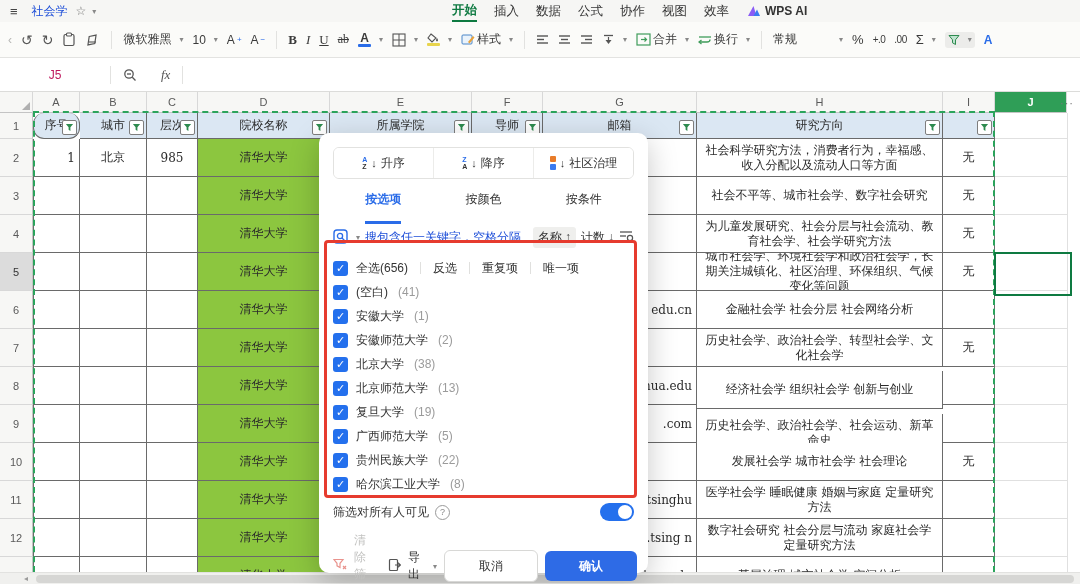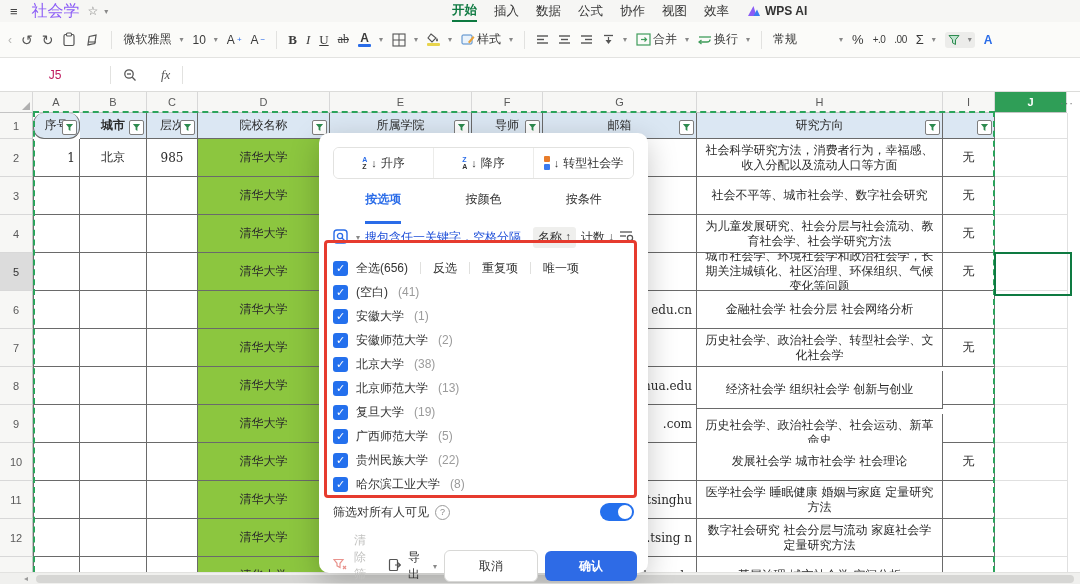--- a/index.html
+++ b/index.html
@@ -3,21 +3,21 @@
 <meta charset="utf-8">
 <style>
   html,body{margin:0;padding:0;background:#e9e9e7;}
   .screen{position:relative;width:1080px;height:584px;background:#fff;overflow:hidden;
           font-family:"Liberation Sans",sans-serif;font-size:12px;color:#333;}
   .abs{position:absolute;box-sizing:border-box;}
 
   
   .titlebar{left:0;top:0;width:1080px;height:22px;background:#f6f6f4;display:flex;align-items:center;}
   .hamburger{margin-left:10px;font-size:13px;color:#444;}
-  .doc-title{margin-left:14px;font-size:16px;color:#8b5cf6;}
+  .doc-title{margin-left:14px;font-size:12px;color:#1d4ed8;}
   .star{margin-left:8px;color:#777;font-size:12px;}
   .chev{color:#888;font-size:8px;margin-left:6px;}
   .tabs{position:absolute;left:452px;top:0;height:22px;display:flex;gap:17px;align-items:stretch;}
   .tab{display:flex;align-items:center;font-size:12.5px;color:#333;cursor:default;}
   .tab.active{color:#0e7a41;font-weight:bold;border-bottom:2px solid #0e7a41;}
   .wpsai{display:flex;align-items:center;gap:4px;font-size:12px;color:#333;font-weight:bold;}
 
   
   .toolbar{left:0;top:22px;width:1080px;height:36px;background:#fbfbf9;border-bottom:1px solid #e3e3e1;
            display:flex;align-items:center;padding:0 8px;gap:9px;color:#3a3a3a;white-space:nowrap;}
@@ -304,21 +304,21 @@
       <div class="ch" style="left: 543px; top: 0px; width: 154px; height: 21px;">G</div>
       <div class="ch" style="left: 697px; top: 0px; width: 246px; height: 21px;">H</div>
       <div class="ch" style="left: 943px; top: 0px; width: 52px; height: 21px;">I</div>
       <div class="ch sel" style="left: 995px; top: 0px; width: 72px; height: 21px;">J</div>
       <div class="moredots" style="left: 1060px; top: 0px; width: 20px; height: 21px; display: flex; align-items: center;">···</div>
       <div class="cell h1 colA" style="left: 33px; top: 21px; width: 47px; height: 26px; border-radius: 11px;">序号<span class="fbtn">
           <svg width="9" height="9" viewBox="0 0 10 10">
             <path d="M1 1h8L6 4.6V9L4 7.6V4.6Z" fill="#2e8b4f"></path>
           </svg>
         </span></div>
-      <div class="cell h1" style="left: 80px; top: 21px; width: 67px; height: 26px; font-weight: bold;">城市<span class="fbtn">
+      <div class="cell h1" style="left: 80px; top: 21px; width: 67px; height: 26px;">城市<span class="fbtn">
           <svg width="9" height="9" viewBox="0 0 10 10">
             <path d="M1 1h8L6 4.6V9L4 7.6V4.6Z" fill="#2e8b4f"></path>
           </svg>
         </span></div>
       <div class="cell h1" style="left: 147px; top: 21px; width: 51px; height: 26px;">层次<span class="fbtn">
           <svg width="9" height="9" viewBox="0 0 10 10">
             <path d="M1 1h8L6 4.6V9L4 7.6V4.6Z" fill="#2e8b4f"></path>
           </svg>
         </span></div>
       <div class="cell h1" style="left: 198px; top: 21px; width: 132px; height: 26px;">院校名称<span class="fbtn">
@@ -509,21 +509,21 @@
         <span class="szi">Z<b>A</b></span>
           <span class="sarr">↓</span>
         <span>降序</span>
       </div>
       <div class="seg-btn">
         <span class="csq">
             <i style="background:#e87c2a;"></i>
             <i style="background:#3a7bf0;"></i>
           </span>
           <span class="sarr">↓</span>
-        <span>转型社会学</span>
+        <span>社区治理</span>
       </div>
     </div>
 
     <div class="ftabs">
       <div class="ftab active">
           <span>按选项</span>
         </div>
       <div class="ftab">
           <span>按颜色</span>
         </div>

